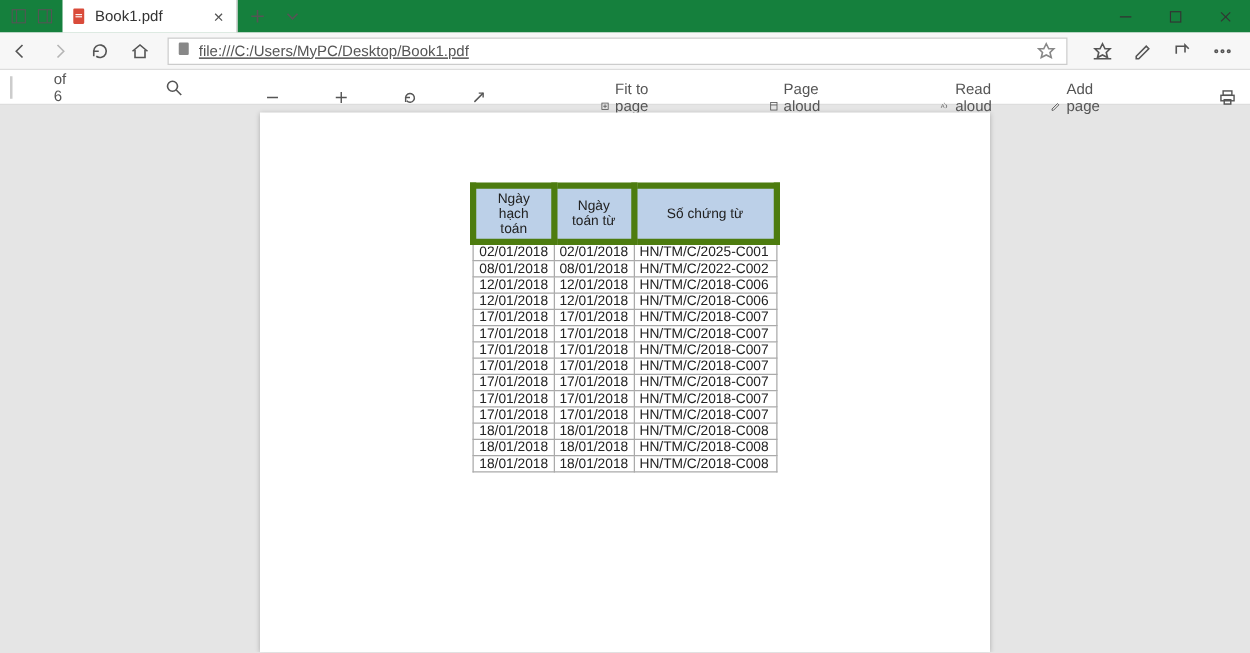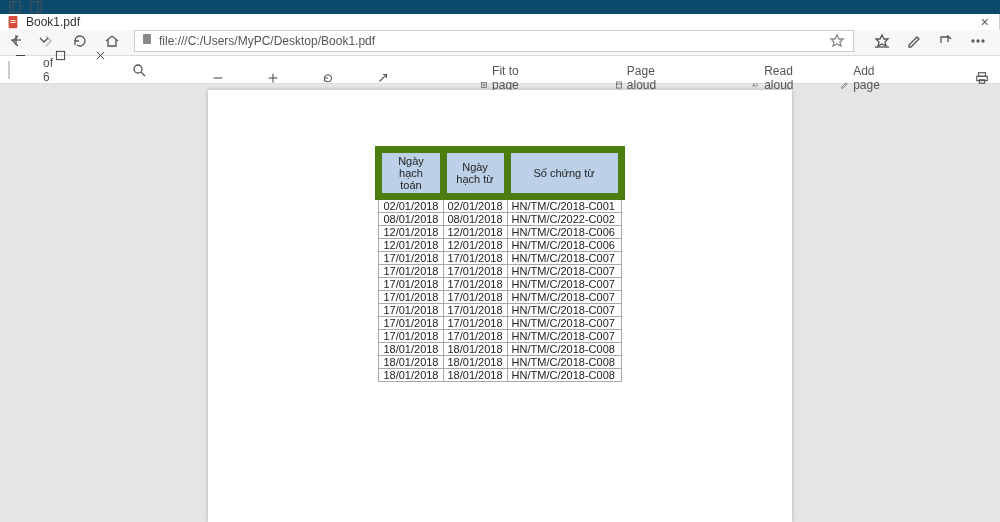--- a/index.html
+++ b/index.html
@@ -8,24 +8,23 @@
     font-size: 12px;
     color: #333;
     background: #e5e5e5;
     width: 1000px;
     height: 522px;
     overflow: hidden;
   }
   
   .titlebar {
     height: 26px;
-    background: #0c4a6e;
+    background: #15803d;
     display: flex;
     align-items: stretch;
-    flex-direction: column;
   }
   .titlebar-left-icons {
     width: 50px;
     display: flex;
     align-items: center;
     justify-content: space-around;
     padding: 0 4px;
   }
   .titlebar-left-icons svg { width: 14px; height: 14px; fill: #555; }
   .tab {
@@ -71,20 +70,21 @@
   .icon-btn svg { width: 16px; height: 16px; stroke: currentColor; fill: none; stroke-width: 1.3; }
   .addrbox {
     flex: 1;
     height: 22px;
     background: #fff;
     border: 1px solid #ccc;
     display: flex;
     align-items: center;
     padding: 0 6px;
     gap: 6px;
+    text-decoration: underline;
   }
   .addrbox .lock svg { width: 12px; height: 12px; fill: #888; }
   .addrbox input {
     flex: 1;
     border: none;
     outline: none;
     font-size: 12px;
     color: #555;
     background: transparent;
   }
@@ -133,21 +133,21 @@
     padding-top: 56px;
   }
   .pdf-table {
     border-collapse: collapse;
     margin: 0 auto;
     font-family: Arial, sans-serif;
     font-size: 11px;
   }
   .pdf-table th {
     background: #bcd0e8;
-    border: 7px solid #4d7c0f;
+    border: 5px solid #4d7c0f;
     padding: 2px 6px;
     font-weight: normal;
     color: #222;
     text-align: center;
   }
   .pdf-table th:nth-child(1), .pdf-table th:nth-child(2) { width: 60px; }
   .pdf-table th:nth-child(3) { width: 114px; }
   .pdf-table td {
     border: 1px solid #aaa;
     padding: 0 4px;
@@ -372,29 +372,29 @@
       </svg>
     </span>
 </div>
 
 <div class="viewer">
   <div class="page">
     <table class="pdf-table">
       <thead>
         <tr>
           <th>Ngày hạch toán</th>
-          <th>Ngày hạch từ</th>
+          <th>Ngày toán từ</th>
           <th>Số chứng từ</th>
         </tr>
       </thead>
       <tbody id="tbody">
           <tr>
             <td>02/01/2018</td>
             <td>02/01/2018</td>
-            <td>HN/TM/C/2018-C001</td>
+            <td>HN/TM/C/2025-C001</td>
           </tr>
           <tr>
             <td>08/01/2018</td>
             <td>08/01/2018</td>
             <td>HN/TM/C/2022-C002</td>
           </tr>
           <tr>
             <td>12/01/2018</td>
             <td>12/01/2018</td>
             <td>HN/TM/C/2018-C006</td>

